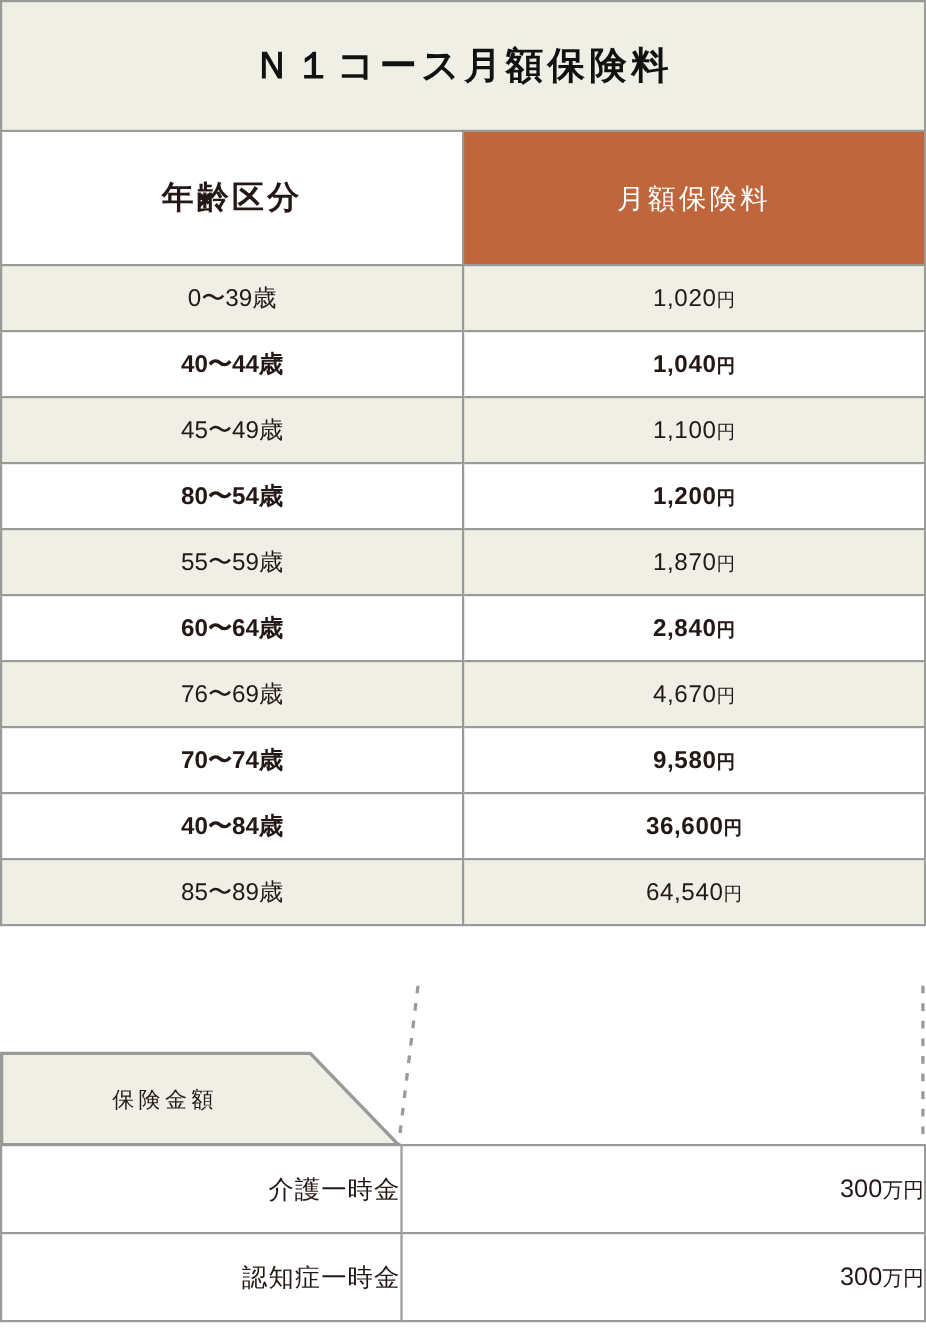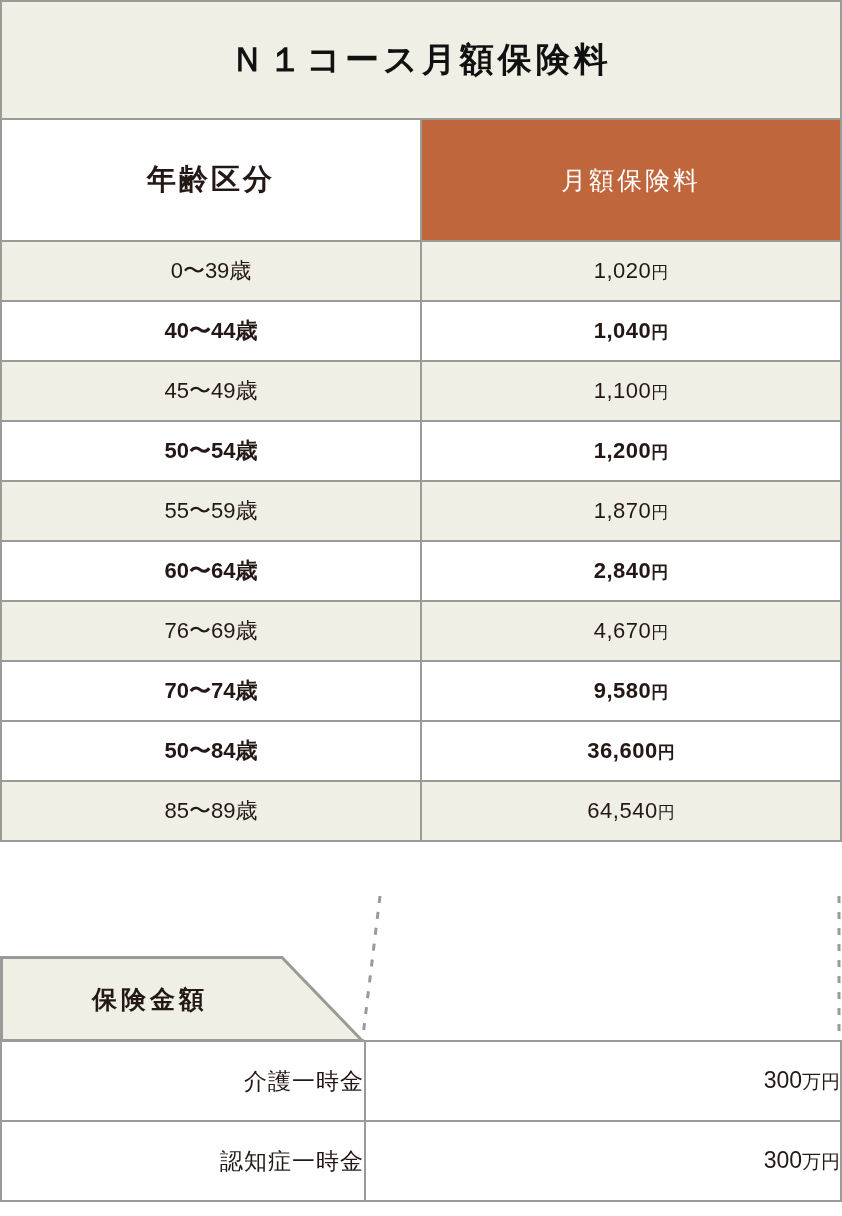--- a/index.html
+++ b/index.html
@@ -122,22 +122,22 @@
   }
   .benefit-head-label {
     position: absolute;
     left: 0;
     top: 0;
     width: 300px;
     height: 86px;
     display: flex;
     align-items: center;
     justify-content: center;
-    font-size: 25px;
-    font-weight: bold;
+    font-size: 20px;
+    font-weight: normal;
     letter-spacing: 4px;
     color: #231815;
     z-index: 2;
   }
 
   .benefit-table {
     position: absolute;
     left: 0;
     top: 84px;
     width: 842px;
@@ -181,41 +181,41 @@
       </tr>
       <tr class="row-plain">
         <td>40〜44歳</td>
         <td class="amount"><span class="num">1,040</span><span class="unit">円</span></td>
       </tr>
       <tr class="row-shade">
         <td>45〜49歳</td>
         <td class="amount"><span class="num">1,100</span><span class="unit">円</span></td>
       </tr>
       <tr class="row-plain">
-        <td>50〜54歳</td>
+        <td>80〜54歳</td>
         <td class="amount"><span class="num">1,200</span><span class="unit">円</span></td>
       </tr>
       <tr class="row-shade">
         <td>55〜59歳</td>
         <td class="amount"><span class="num">1,870</span><span class="unit">円</span></td>
       </tr>
       <tr class="row-plain">
         <td>60〜64歳</td>
         <td class="amount"><span class="num">2,840</span><span class="unit">円</span></td>
       </tr>
       <tr class="row-shade">
         <td>76〜69歳</td>
         <td class="amount"><span class="num">4,670</span><span class="unit">円</span></td>
       </tr>
       <tr class="row-plain">
         <td>70〜74歳</td>
         <td class="amount"><span class="num">9,580</span><span class="unit">円</span></td>
       </tr>
       <tr class="row-plain">
-        <td>50〜84歳</td>
+        <td>40〜84歳</td>
         <td class="amount"><span class="num">36,600</span><span class="unit">円</span></td>
       </tr>
       <tr class="row-shade">
         <td>85〜89歳</td>
         <td class="amount"><span class="num">64,540</span><span class="unit">円</span></td>
       </tr>
     </tbody>
   </table>
 
   <svg class="connector" width="842" height="148" viewBox="0 0 842 148">

